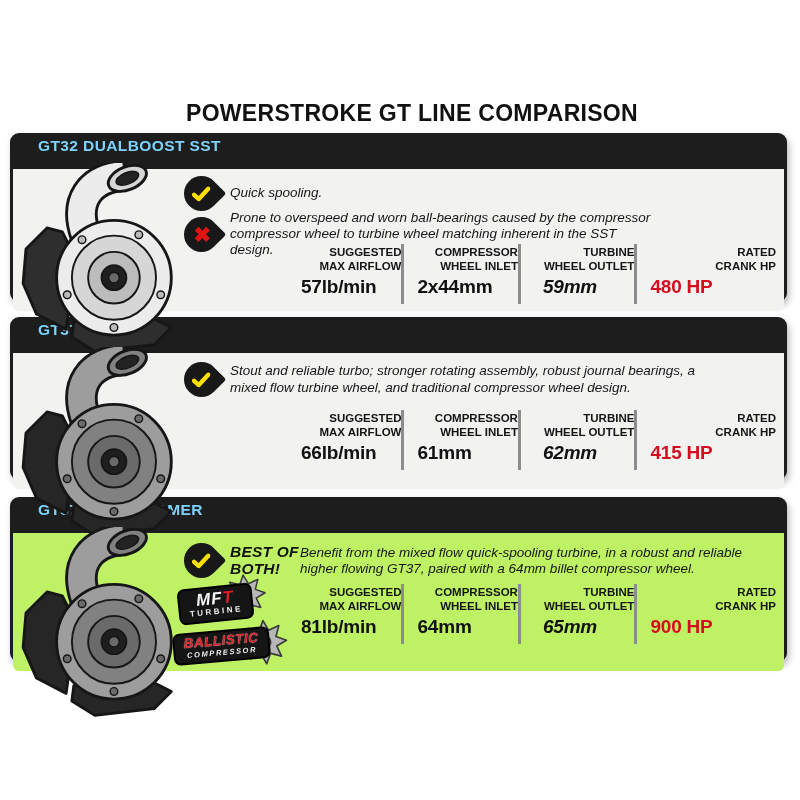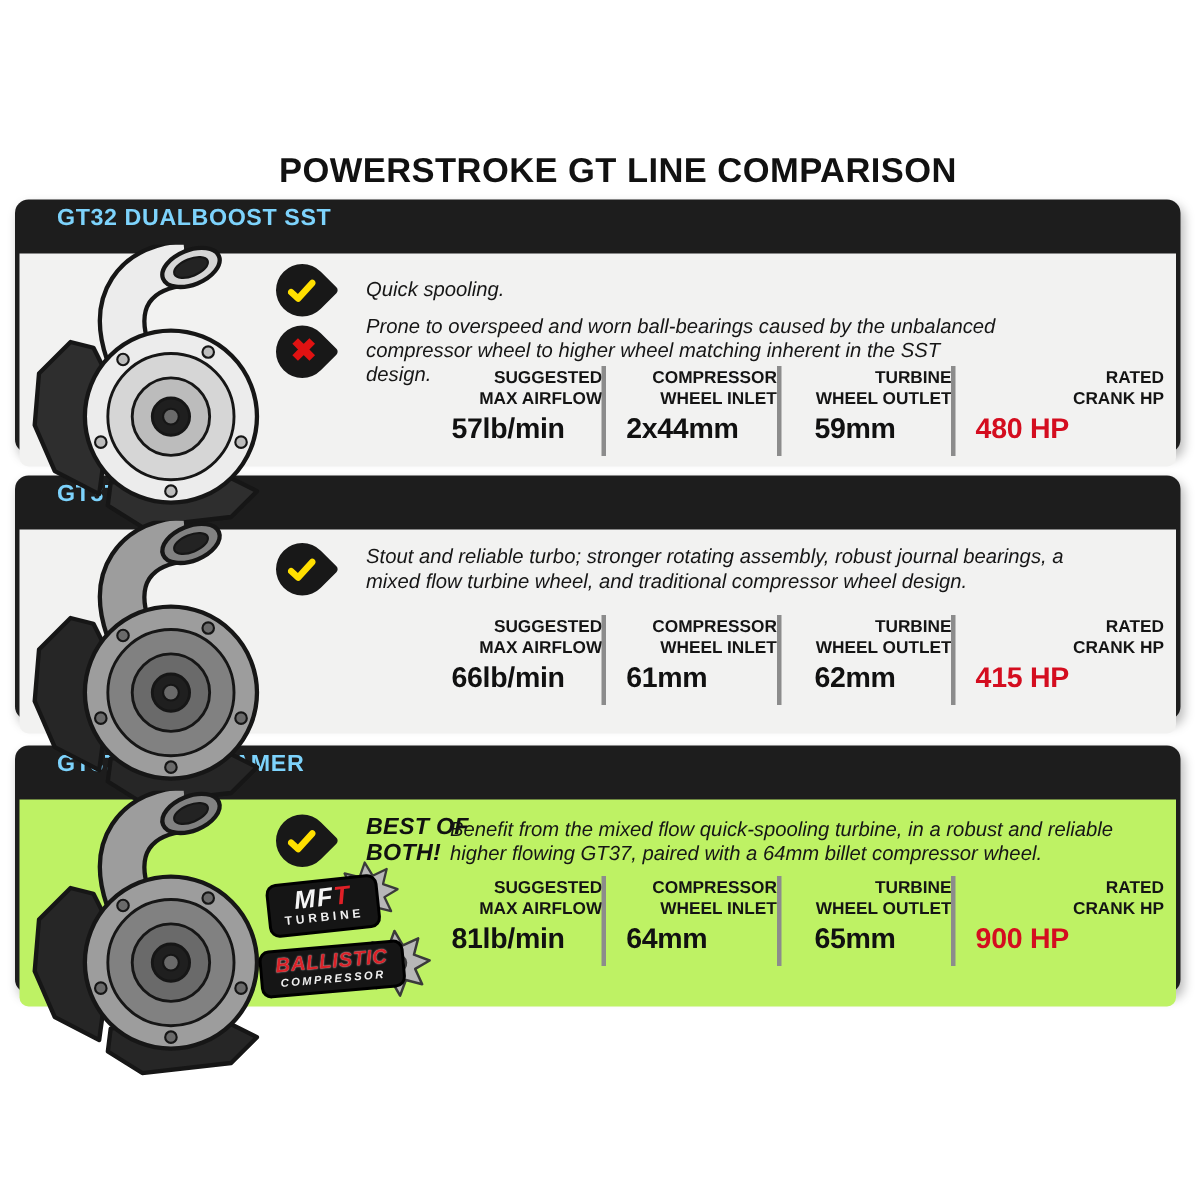--- a/index.html
+++ b/index.html
@@ -19,42 +19,42 @@
   #panel-1{top:133px;height:169px;} #panel-1 .panel-body{height:142px;}
   #panel-2{top:317px;height:163px;} #panel-2 .panel-body{height:136px;}
   #panel-3{top:497px;height:165px;} #panel-3 .panel-body{height:138px;background:#bef264;}
 
   
   .turbo{position:absolute;left:5px;top:-6px;width:168px;height:196px;z-index:5;}
   .t-light{--tb:#ececec;--tb2:#d6d6d6;--tb3:#bcbcbc;--dk:#2e2e2e;}
   .t-dark {--tb:#9d9d9d;--tb2:#818181;--tb3:#6a6a6a;--dk:#262626;}
 
   
-  .bullet{position:absolute;display:flex;align-items:center;gap:25px;z-index:6;}
+  .bullet{position:absolute;display:flex;align-items:center;gap:11px;z-index:6;}
   .pin{flex:0 0 35px;width:35px;height:35px;background:#181818;border-radius:50% 8% 50% 50%;
     transform:rotate(45deg);display:flex;align-items:center;justify-content:center;}
   .pin > *{transform:rotate(-45deg);}
   .cross-glyph{color:#e01212;font-size:21px;font-weight:700;line-height:1;margin-top:-2px;}
   .bullet-text{font-style:italic;font-size:13.5px;line-height:1.2;color:#161616;}
 
   
   .callout{white-space:pre-line;font-style:italic;font-weight:700;font-size:15.5px;
     line-height:1.04;color:#111;letter-spacing:.2px;}
   .desc{position:absolute;left:287px;top:12px;width:452px;font-style:italic;
     font-size:13.5px;line-height:1.2;color:#161616;z-index:6;}
 
   
   .stats{position:absolute;left:277px;right:8px;display:flex;height:60px;z-index:6;}
   .stat{flex:1 1 0;padding:2px 0 0 13px;}
   .stat:first-child{padding-left:11px;}
   .stat + .stat{border-left:3px solid #8c8c8c;}
   .stat:last-child{flex:1.25 1 0;}
   .stat-label{white-space:pre-line;font-size:11.5px;font-weight:700;line-height:1.18;color:#141414;text-align:right;}
   .stat-value{font-size:19px;font-weight:700;color:#111;margin-top:3px;letter-spacing:-0.2px;}
-  .stat-turbine .stat-value{margin-left:9px;}
+  .stat-turbine .stat-value{margin-left:9px;font-style:italic;}
   .stat-value.hp{color:#d40d1f;}
   #panel-1 .stats{top:75px;} #panel-2 .stats{top:57px;} #panel-3 .stats{top:51px;}
 
   
   .badge{position:absolute;z-index:7;}
   .badge-mft{left:165px;top:53px;transform:rotate(-6deg);}
   .badge-ballistic{left:160px;top:97px;transform:rotate(-5deg);}
   .gear{position:absolute;right:-16px;top:-11px;width:46px;height:46px;z-index:1;}
   .badge-ballistic .gear{right:-20px;top:-9px;width:50px;height:50px;}
   .badge-box{position:relative;z-index:2;background:#151515;border:2px solid #000;
@@ -120,21 +120,21 @@
               <use href="#check-sym"></use>
             </svg>
         </span>
         <div class="bullet-text" style="width:300px;">Quick spooling.</div>
       </div>
 
       <div class="bullet" style="left:171px;top:41px;">
         <span class="pin">
           <span class="cross-glyph">✖</span>
         </span>
-        <div class="bullet-text" style="width:428px;">Prone to overspeed and worn ball-bearings caused by the unbalanced compressor wheel to higher wheel matching inherent in the SST design.</div>
+        <div class="bullet-text" style="width:428px;">Prone to overspeed and worn ball-bearings caused by the compressor compressor wheel to turbine wheel matching inherent in the SST design.</div>
       </div>
 
       <div class="stats">
         <div class="stat">
           <div class="stat-label">SUGGESTED
 MAX AIRFLOW</div>
           <div class="stat-value">57lb/min</div>
         </div>
         <div class="stat">
           <div class="stat-label">COMPRESSOR

